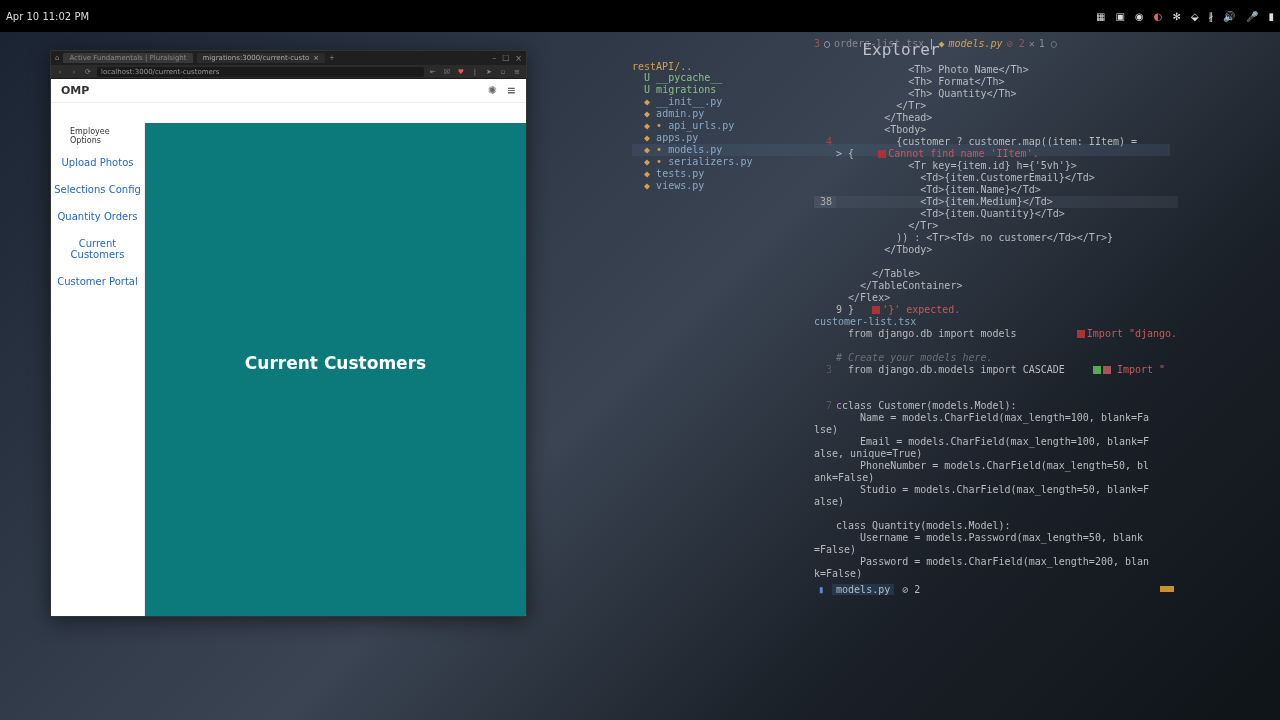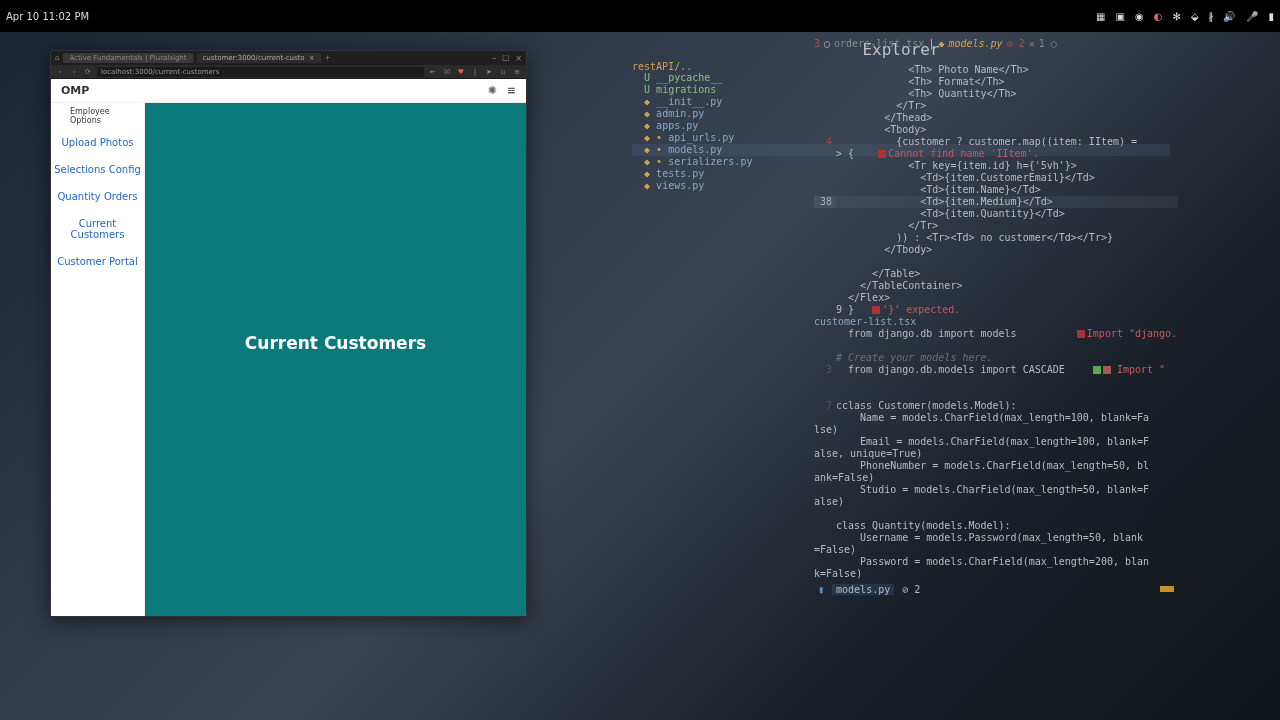--- a/index.html
+++ b/index.html
@@ -37,21 +37,21 @@
 .browser-tabs .winctl { margin-left: auto; display: flex; gap: 6px; font-size: 8px; }
 .browser-nav {
   height: 14px; background: #2b2b2b; display: flex; align-items: center;
   font-size: 7px; color: #888; padding: 0 4px; gap: 4px;
   border-bottom: 1px solid #1a1a1a;
 }
 .browser-nav .url { flex: 1; background: #1a1a1a; border-radius: 2px; padding: 1px 4px; color: #999; }
 .browser-nav .icn { width: 10px; text-align: center; }
 .browser-nav .right-icns { display: flex; gap: 4px; align-items: center; }
 .heart { color: #e55; }
-.browser-content { flex: 1; display: flex; flex-direction: column; background: #fff; }
+.browser-content { flex: 1; display: flex; flex-direction: column; background: #fff; gap: 20px; }
 .app-header {
   height: 24px; display: flex; align-items: center; padding: 0 10px;
   font-size: 11px; font-weight: bold; color: #333;
   border-bottom: 1px solid #eee; justify-content: space-between;
 }
 .app-header .icons { display: flex; gap: 10px; color: #666; font-size: 11px; }
 .app-body { flex: 1; display: flex; }
 .sidebar { width: 94px; background: #fff; border-right: 1px solid #eee; }
 .sidebar-title { font-size: 8px; font-weight: normal; padding: 4px 19px; color: #333; }
 .sidebar-item { font-size: 10px; color: #2468c4; padding: 8px 2px; text-align: center; cursor: pointer; }
@@ -118,21 +118,21 @@
   </div>
 </div>
 
 <div class="browser">
   <div class="browser-tabs">
     <span>⌂</span>
     <div class="tab">
         <span>Active Fundamentals | Pluralsight</span>
       </div>
     <div class="tab active">
-        <span>customer:3000/current-custo</span>
+        <span>migrations:3000/current-custo</span>
         <span class="close-x">×</span>
       </div>
     <span>+</span>
     <div class="winctl">
       <span>–</span>
       <span>☐</span>
       <span>×</span>
     </div>
   </div>
   <div class="browser-nav">
@@ -175,22 +175,22 @@
 </div>
 
 <div class="editor">
   <div class="explorer-title">Explorer</div>
   <div class="proj-path">restAPI/..</div>
   <div class="tree">
     <div class="row u">  <span>U</span> <span>__pycache__</span></div>
     <div class="row u">  <span>U</span> <span>migrations</span></div>
     <div class="row mod">  <span>◆</span> <span class="file">__init__.py</span></div>
     <div class="row mod">  <span>◆</span> <span class="file">admin.py</span></div>
+    <div class="row mod">  <span>◆ •</span> <span class="file">api_urls.py</span></div>
     <div class="row mod">  <span>◆</span> <span class="file">apps.py</span></div>
-    <div class="row mod">  <span>◆ •</span> <span class="file">api_urls.py</span></div>
     <div class="row mod active-file">  <span>◆ •</span> <span class="file">models.py</span></div>
     <div class="row mod">  <span>◆ •</span> <span class="file">serializers.py</span></div>
     <div class="row mod">  <span>◆</span> <span class="file">tests.py</span></div>
     <div class="row mod">  <span>◆</span> <span class="file">views.py</span></div>
   </div>
 
   <div class="tabsline">
     <span class="badge">3</span>
     <span>◯</span>
     <span class="tab1">orders-list.tsx</span>

